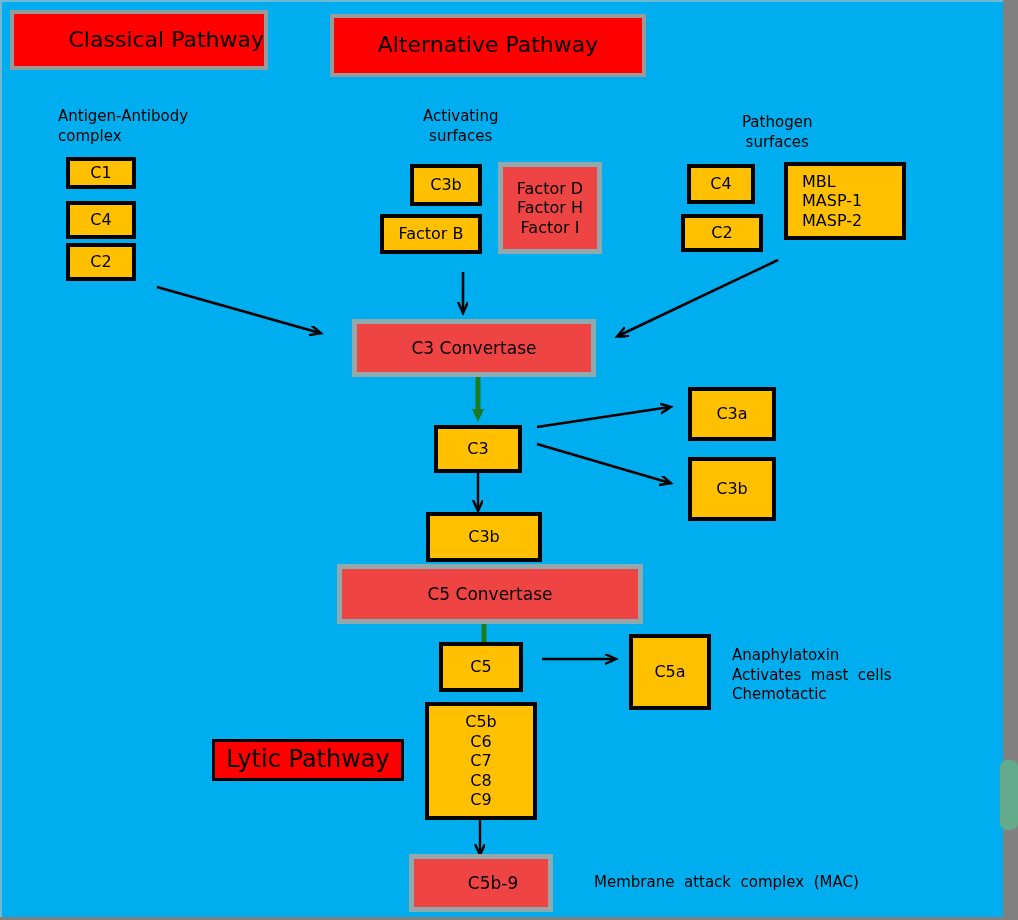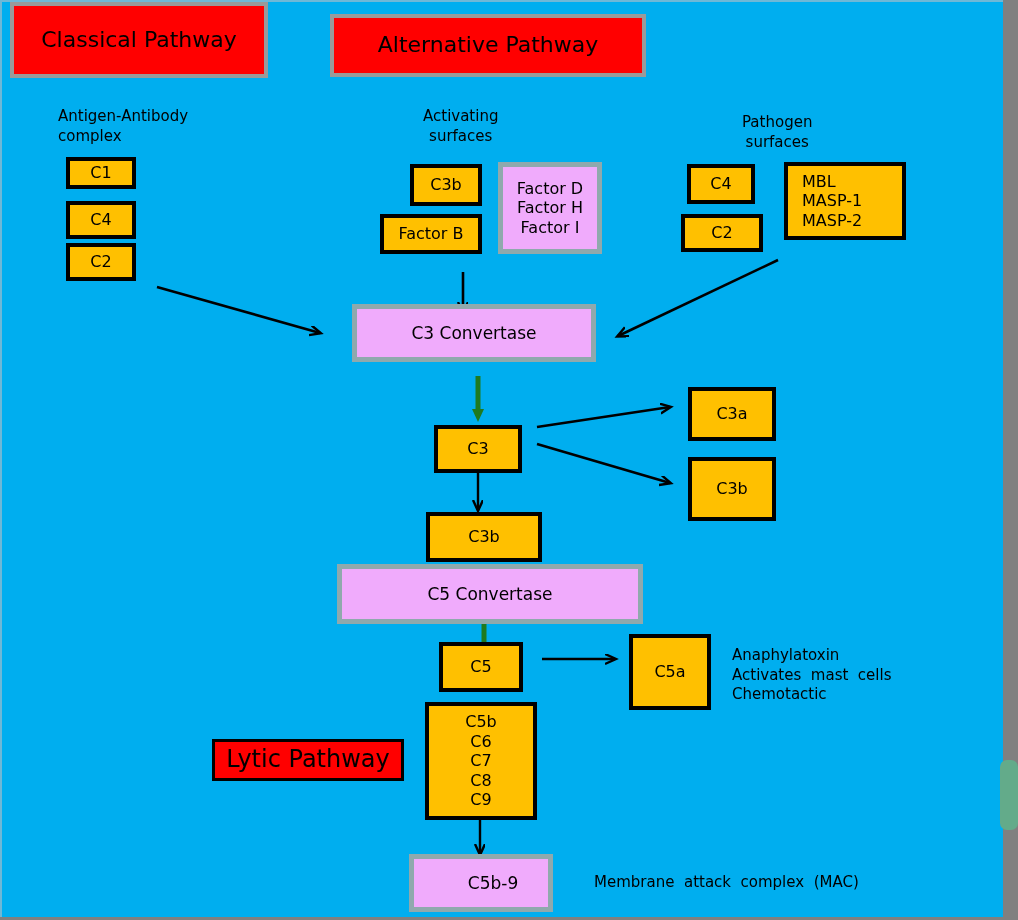--- a/index.html
+++ b/index.html
@@ -8,21 +8,21 @@
   #canvas{position:absolute;left:0;top:0;width:1001px;height:915px;background:#00AEEF;
           border-top:2px solid #6fb8d6;border-left:2px solid #6fb8d6;}
   .box{position:absolute;box-sizing:border-box;display:flex;align-items:center;justify-content:center;
        text-align:center;color:#000;line-height:1.22;}
   
   .title{background:#FF0000;border:4px solid #9a9a9a;font-size:22px;}
   .title.sm{font-size:21px;}
   
   .yellow{background:#FFC000;border:4px solid #000;font-size:16px;}
   
-  .lblue{background:#f0abfc;border:5px solid #8fa9ad;font-size:17px;}
+  .lblue{background:#ef4444;border:5px solid #8fa9ad;font-size:17px;}
   
   .label{position:absolute;color:#000;font-size:15px;line-height:1.3;white-space:pre;}
   .label.c{text-align:center;}
   svg.arrows{position:absolute;left:0;top:0;width:1001px;height:915px;overflow:visible;pointer-events:none;}
   
   #scroll-thumb{position:absolute;background:#63ab8a;border-radius:7px;}
 </style>
 </head>
 <body>
 
@@ -54,21 +54,21 @@
 
       <line x1="476" y1="470" x2="476" y2="508" stroke="#000" stroke-width="2.4" marker-end="url(#ah-black)"></line>
 
       <line x1="482" y1="612" x2="482" y2="648" stroke="#1F7A1F" stroke-width="5" marker-end="url(#ah-green)"></line>
 
       <line x1="540" y1="657" x2="613" y2="657" stroke="#000" stroke-width="2.4" marker-end="url(#ah-black)"></line>
 
       <line x1="478" y1="818" x2="478" y2="852" stroke="#000" stroke-width="2.4" marker-end="url(#ah-black)"></line>
     </svg>
 
-    <div class="box title" style="left:8px;top:0;width:258px;height:76px;">
+    <div class="box title" style="left:8px;top:8px;width:258px;height:60px;justify-content:flex-end;">
       <span>Classical Pathway</span>
     </div>
 
     <div class="box title" style="left:328px;top:12px;width:316px;height:63px;">
       <span>Alternative Pathway</span>
     </div>
 
 
     <div class="label" style="left:56px;top:105px;">Antigen-Antibody
 complex</div>
@@ -109,21 +109,21 @@
       <span>C2</span>
     </div>
 
     <div class="box yellow" style="left:782px;top:160px;width:122px;height:78px;flex-direction:column;align-items:flex-start;
                 padding-left:14px;font-size:16px;">
       <span>MBL</span>
       <span>MASP-1</span>
       <span>MASP-2</span>
     </div>
 
-    <div class="box lblue" style="left:350px;top:302px;width:244px;height:58px;">
+    <div class="box lblue" style="left:350px;top:317px;width:244px;height:58px;">
       <span>C3 Convertase</span>
     </div>
 
     <div class="box yellow" style="left:432px;top:423px;width:88px;height:48px;">
       <span>C3</span>
     </div>
 
     <div class="box yellow" style="left:686px;top:385px;width:88px;height:54px;">
       <span>C3a</span>
     </div>

